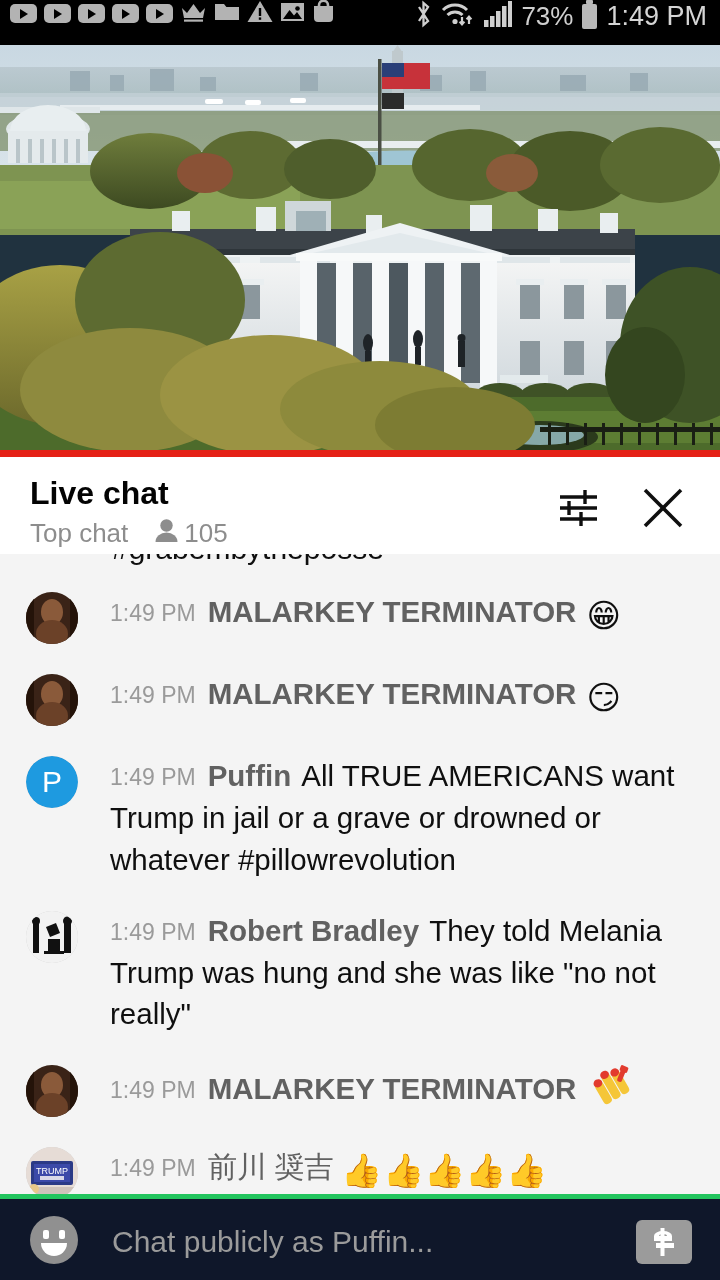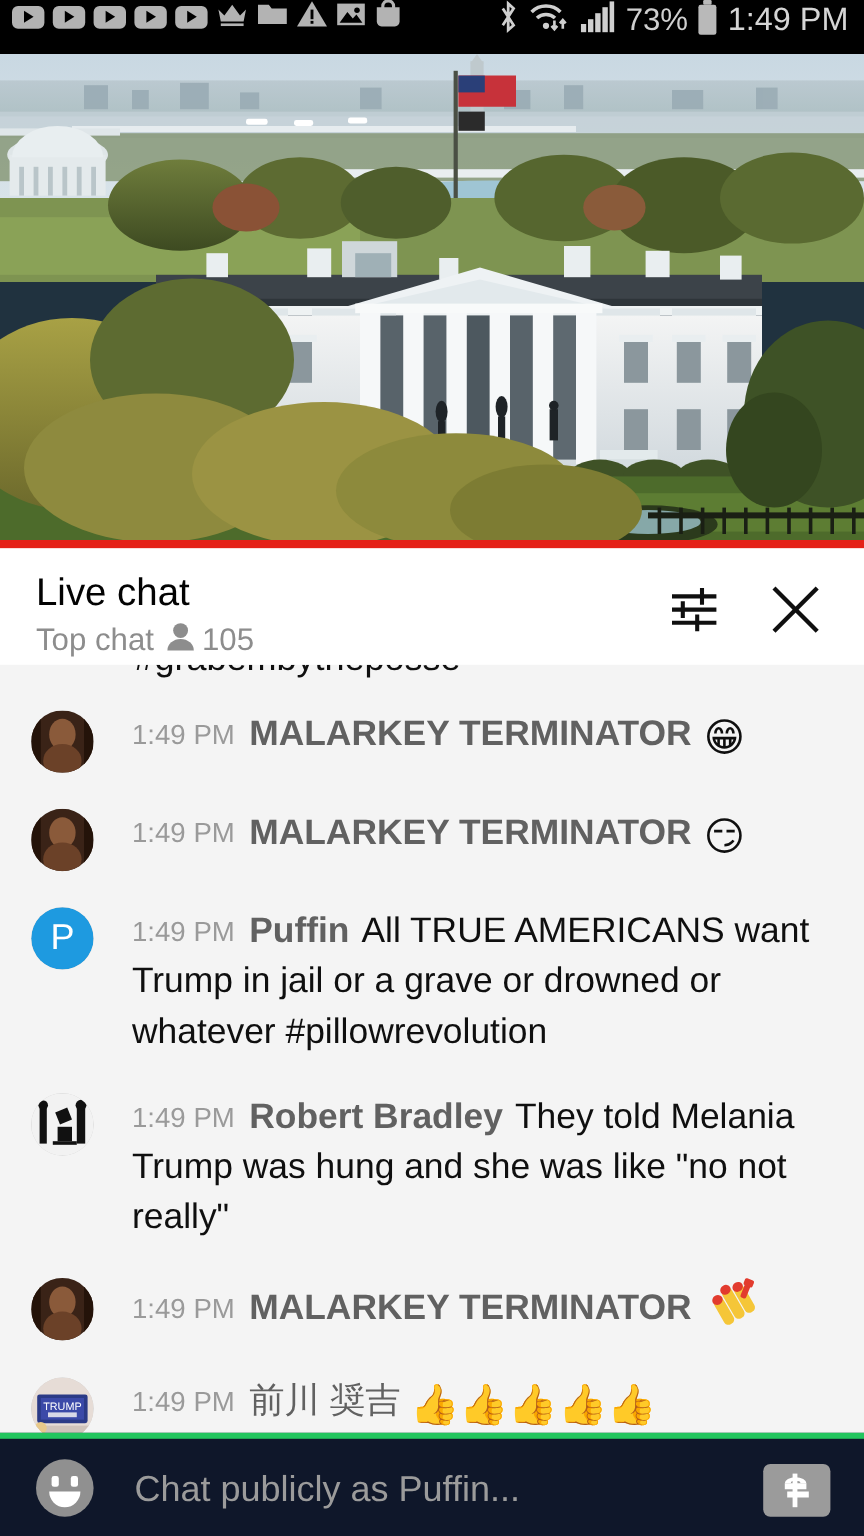--- a/index.html
+++ b/index.html
@@ -40,22 +40,22 @@
   .progress{
     position:absolute;top:450px;left:0;width:720px;height:7px;background:#e52117;
   }
 
   
   .chat-header{
     position:absolute;top:457px;left:0;width:720px;height:97px;background:#fff;
     display:flex;align-items:flex-start;
   }
   .ch-titles{padding:18px 0 0 30px;flex:1;}
-  .ch-title{font-size:32px;color:#030303;line-height:1.15;font-weight:400;}
-  .ch-sub{display:flex;align-items:center;margin-top:6px;gap:10px;}
+  .ch-title{font-size:32px;color:#030303;line-height:1.15;font-weight:700;}
+  .ch-sub{display:flex;align-items:center;margin-top:6px;gap:26px;}
   .ch-sub-text{font-size:26px;color:#8d8d8d;}
   .ch-count{display:flex;align-items:flex-start;gap:5px;}
   .person-ico{display:inline-block;}
   .ch-num{font-size:26px;color:#8d8d8d;}
   .ch-actions{display:flex;align-items:center;gap:38px;padding:28px 34px 0 0;}
   .ico-btn{width:46px;height:46px;display:flex;align-items:center;justify-content:center;}
 
   
   .chat-list{
     position:absolute;top:554px;left:0;width:720px;height:640px;background:#f4f4f4;overflow:hidden;

